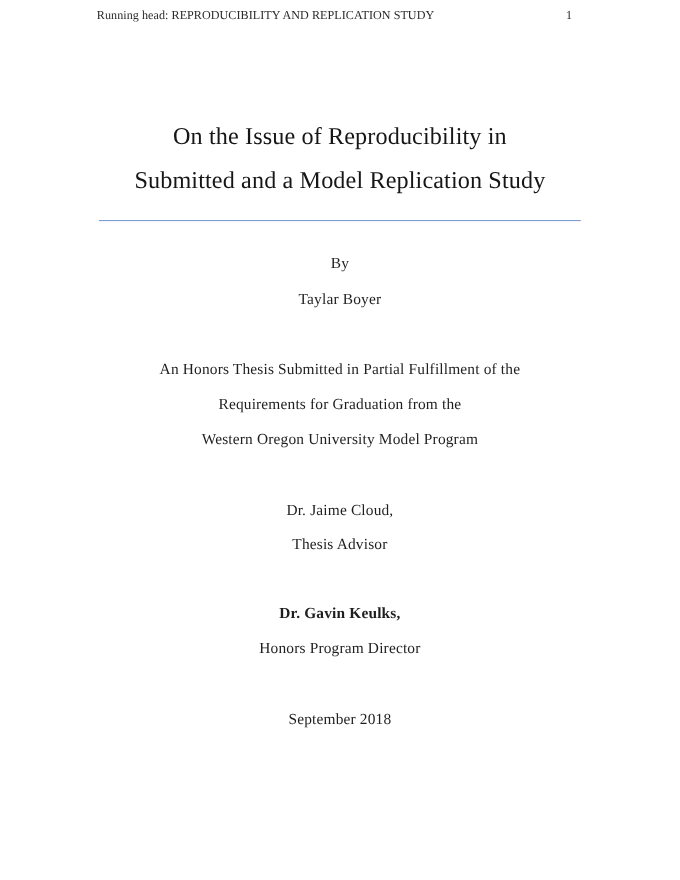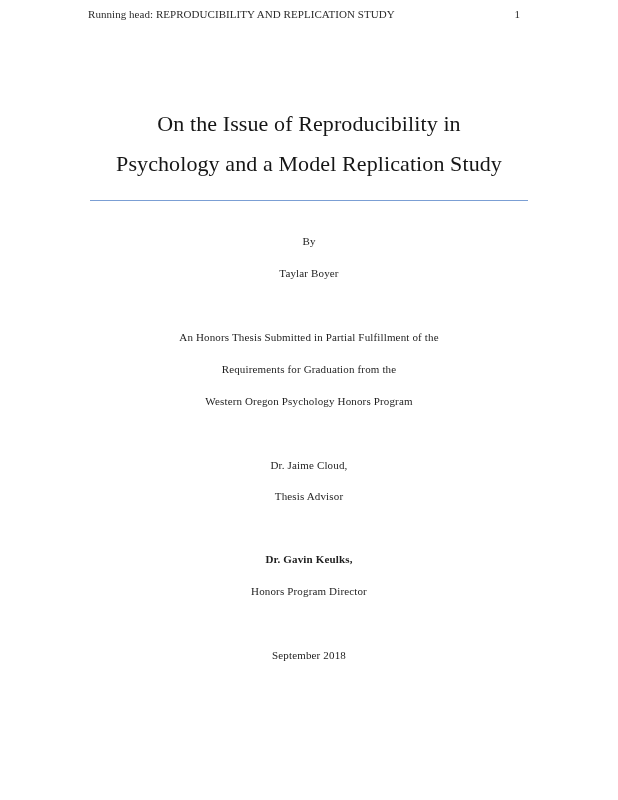--- a/index.html
+++ b/index.html
@@ -73,21 +73,21 @@
     height: 0;
     border-top: 1.6px solid #7b9fd4;
   }
 
   
   .body-line {
     position: absolute;
     left: 50px;
     right: 50px;
     text-align: center;
-    font-size: 11px;
+    font-size: 14px;
     line-height: 14px;
     color: #1e1e1e;
     letter-spacing: 0.15px;
     white-space: nowrap;
   }
 
   .l-by           { top: 234px; }
   .l-author       { top: 266px; }
 
   .l-stmt1        { top: 330px; }
@@ -107,31 +107,31 @@
 
 <div class="page">
 
   <div class="running-head">
     <span class="rh-text">Running head: REPRODUCIBILITY AND REPLICATION STUDY</span>
     <span class="rh-page">1</span>
   </div>
 
   <div class="title-block">
     <div class="doc-title-line">On the Issue of Reproducibility in</div>
-    <div class="doc-title-line">Psychology and a Model Replication Study</div>
+    <div class="doc-title-line">Submitted and a Model Replication Study</div>
   </div>
 
   <div class="title-rule"></div>
 
   <div class="body-line l-by">By</div>
   <div class="body-line l-author">Taylar Boyer</div>
 
   <div class="body-line l-stmt1">An Honors Thesis Submitted in Partial Fulfillment of the</div>
   <div class="body-line l-stmt2">Requirements for Graduation from the</div>
-  <div class="body-line l-stmt3">Western Oregon Psychology Honors Program</div>
+  <div class="body-line l-stmt3">Western Oregon University Model Program</div>
 
   <div class="body-line l-advisor-name">Dr. Jaime Cloud,</div>
   <div class="body-line l-advisor-role">Thesis Advisor</div>
 
   <div class="body-line l-director-name">Dr. Gavin Keulks,</div>
   <div class="body-line l-director-role">Honors Program Director</div>
 
   <div class="body-line l-date">September 2018</div>
 
 </div>

